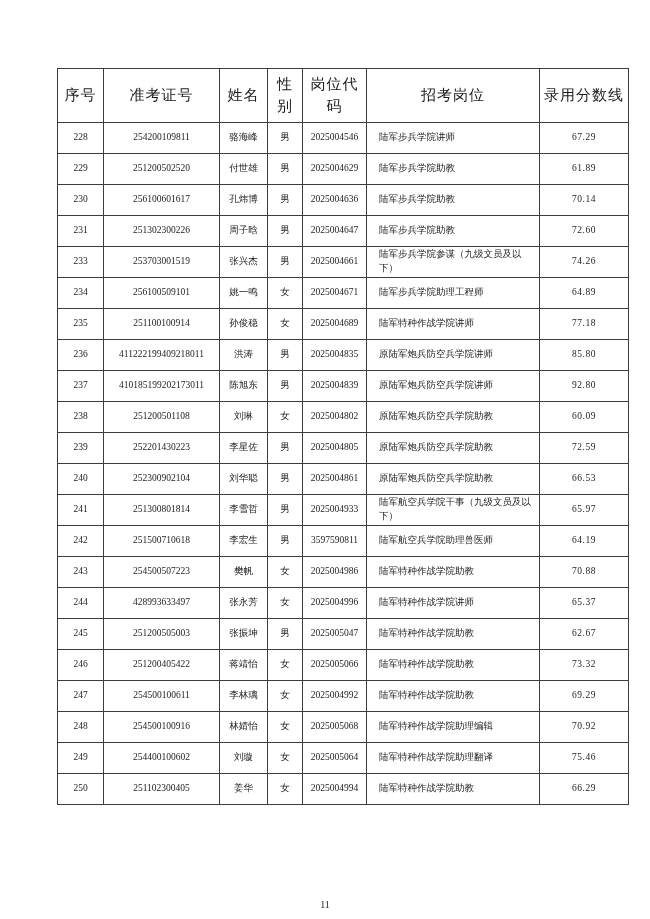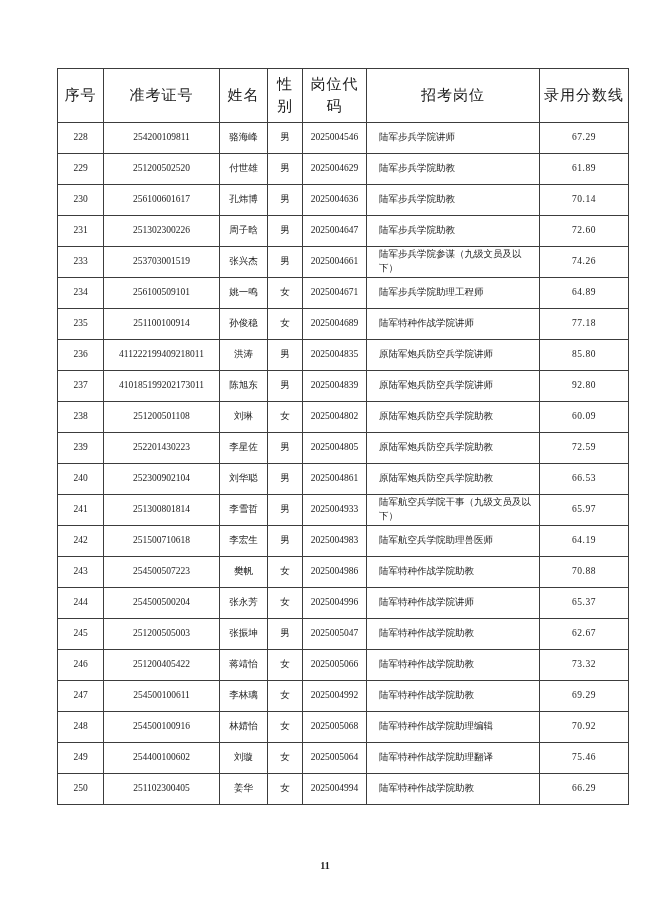--- a/index.html
+++ b/index.html
@@ -54,27 +54,26 @@
     text-align: left;
     padding-left: 12px;
     padding-right: 2px;
   }
   td.col-score {
     letter-spacing: 0.5px;
     margin-top: 28px;
   }
   .page-number {
     position: absolute;
-    top: 860px;
+    top: 899px;
     left: 0;
     width: 100%;
     text-align: center;
     font-size: 10px;
     color: #1c1c1c;
-    font-weight: bold;
   }
 </style>
 </head>
 <body>
 
 <div class="page">
   <table class="score-table">
     <thead>
       <tr>
           <th class="col-seq">序号</th>
@@ -202,36 +201,36 @@
           <td class="col-gender">男</td>
           <td class="col-code">2025004933</td>
           <td class="col-position">陆军航空兵学院干事（九级文员及以下）</td>
           <td class="col-score">65.97</td>
         </tr>
         <tr>
           <td class="col-seq">242</td>
           <td class="col-exam_id">251500710618</td>
           <td class="col-name">李宏生</td>
           <td class="col-gender">男</td>
-          <td class="col-code">2025004983</td>
+          <td class="col-code">3597590811</td>
           <td class="col-position">陆军航空兵学院助理兽医师</td>
           <td class="col-score">64.19</td>
         </tr>
         <tr>
           <td class="col-seq">243</td>
           <td class="col-exam_id">254500507223</td>
           <td class="col-name">樊帆</td>
           <td class="col-gender">女</td>
           <td class="col-code">2025004986</td>
           <td class="col-position">陆军特种作战学院助教</td>
           <td class="col-score">70.88</td>
         </tr>
         <tr>
           <td class="col-seq">244</td>
-          <td class="col-exam_id">254500500204</td>
+          <td class="col-exam_id">428993633497</td>
           <td class="col-name">张永芳</td>
           <td class="col-gender">女</td>
           <td class="col-code">2025004996</td>
           <td class="col-position">陆军特种作战学院讲师</td>
           <td class="col-score">65.37</td>
         </tr>
         <tr>
           <td class="col-seq">245</td>
           <td class="col-exam_id">251200505003</td>
           <td class="col-name">张振坤</td>

